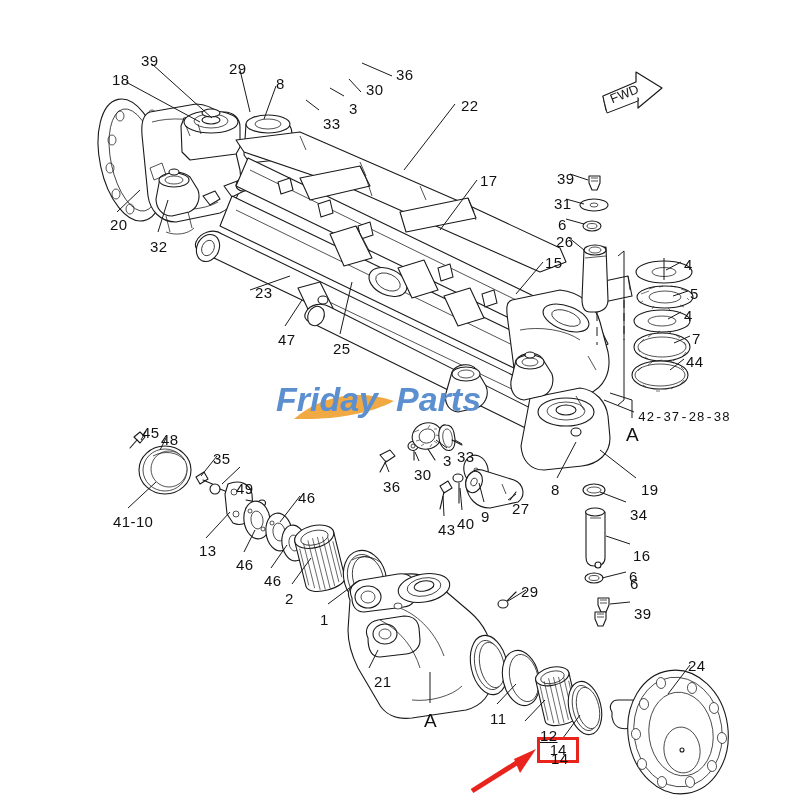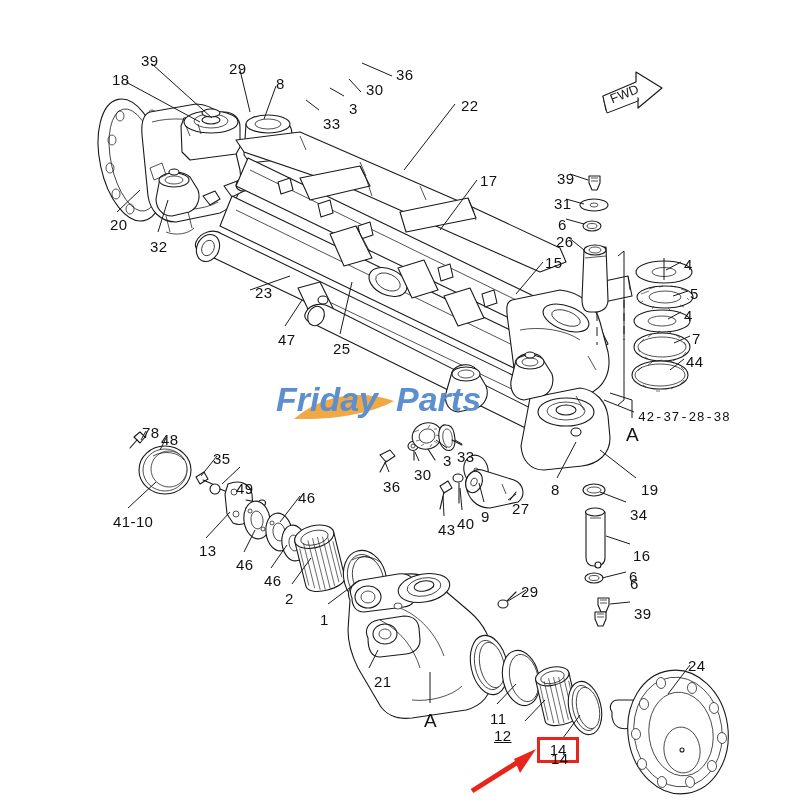--- a/index.html
+++ b/index.html
@@ -551,21 +551,21 @@
       <div class="lbl" style="left: 239px; top: 284px; margin-left: 16px;">23</div>
       <div class="lbl" style="left: 278px; top: 331px;">47</div>
       <div class="lbl" style="left: 333px; top: 340px;">25</div>
       <div class="lbl small" style="left: 638px; top: 410px; font-family: Liberation Mono, monospace;">42-37-28-38</div>
       <div class="lbl" style="left: 551px; top: 481px;">8</div>
       <div class="lbl" style="left: 641px; top: 481px;">19</div>
       <div class="lbl" style="left: 630px; top: 506px;">34</div>
       <div class="lbl" style="left: 633px; top: 547px;">16</div>
       <div class="lbl" style="left: 630px; top: 575px;">6</div>
       <div class="lbl" style="left: 634px; top: 605px;">39</div>
-      <div class="lbl" style="left: 142px; top: 424px;">78</div>
+      <div class="lbl" style="left: 142px; top: 424px;">45</div>
       <div class="lbl" style="left: 161px; top: 431px;">48</div>
       <div class="lbl" style="left: 213px; top: 450px;">35</div>
       <div class="lbl" style="left: 236px; top: 480px;">49</div>
       <div class="lbl" style="left: 113px; top: 513px;">41-10</div>
       <div class="lbl" style="left: 199px; top: 542px;">13</div>
       <div class="lbl" style="left: 298px; top: 489px;">46</div>
       <div class="lbl" style="left: 236px; top: 556px;">46</div>
       <div class="lbl" style="left: 264px; top: 572px;">46</div>
       <div class="lbl" style="left: 285px; top: 590px;">2</div>
       <div class="lbl" style="left: 320px; top: 611px;">1</div>
@@ -574,21 +574,21 @@
       <div class="lbl" style="left: 414px; top: 466px;">30</div>
       <div class="lbl" style="left: 443px; top: 452px;">3</div>
       <div class="lbl" style="left: 457px; top: 448px;">33</div>
       <div class="lbl" style="left: 438px; top: 521px;">43</div>
       <div class="lbl" style="left: 457px; top: 515px;">40</div>
       <div class="lbl" style="left: 481px; top: 508px;">9</div>
       <div class="lbl" style="left: 512px; top: 500px;">27</div>
       <div class="lbl" style="left: 521px; top: 583px;">29</div>
       <div class="lbl" style="left: 629px; top: 568px;">6</div>
       <div class="lbl" style="left: 490px; top: 710px;">11</div>
-      <div class="lbl" style="left: 494px; top: 727px; text-decoration: underline;">12</div>
+      <div class="lbl" style="left: 540px; top: 727px; text-decoration: underline;">12</div>
       <div class="lbl" style="left: 551px; top: 750px;">14</div>
       <div class="lbl" style="left: 688px; top: 657px; text-align: right;">24</div>
     </div>
 
   <div id="sections">
       <div class="lbl bigA" style="left: 626px; top: 424px;">A</div>
       <div class="lbl bigA" style="left: 424px; top: 710px;">A</div>
     </div>
 
 </div>

